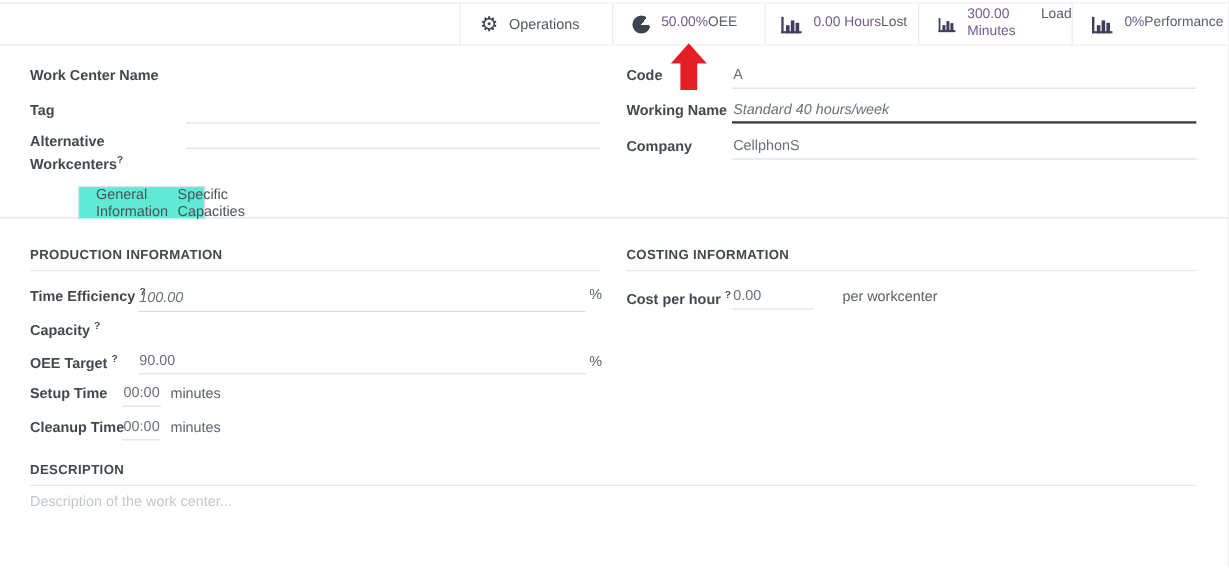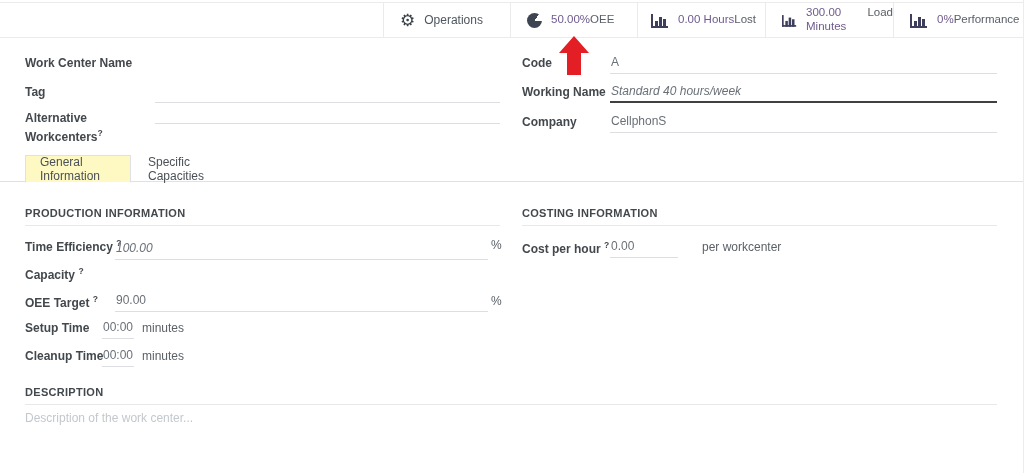--- a/index.html
+++ b/index.html
@@ -48,22 +48,22 @@
   .finput.focused { border-bottom:2px solid #404040;font-style:italic; }
   .suffix { position:absolute; font-size:12px; color:#5b6167; }
 
   
   .tabstrip { position:absolute; left:0; top:155px; width:1024px; height:27px; border-bottom:1px solid #dfe1e4; }
   .tab {
     position:absolute; top:0; height:27px; display:flex; align-items:center; justify-content:center;
     font-size:12px; color:#4b5157; cursor:pointer; padding:0 14px;
   }
   .tab.active {
-    background:#fef9c3; border:1px solid #dfe1e4; border-bottom:1px solid #fff;
-    top:0; height:28px;
+    background:#5eead4; border:1px solid #dfe1e4; border-bottom:1px solid #fff;
+    top:0; height:28px;margin-left:40px;
   }
 
   
   .section-title {
     position:absolute; font-size:11px; font-weight:700; color:#43484d;
     letter-spacing:.3px; padding-bottom:6px; border-bottom:1px solid #e6e8ea;
   }
   .placeholder { position:absolute; font-size:12px; color:#c3c8cd; cursor:text; }
 </style>
 </head>

